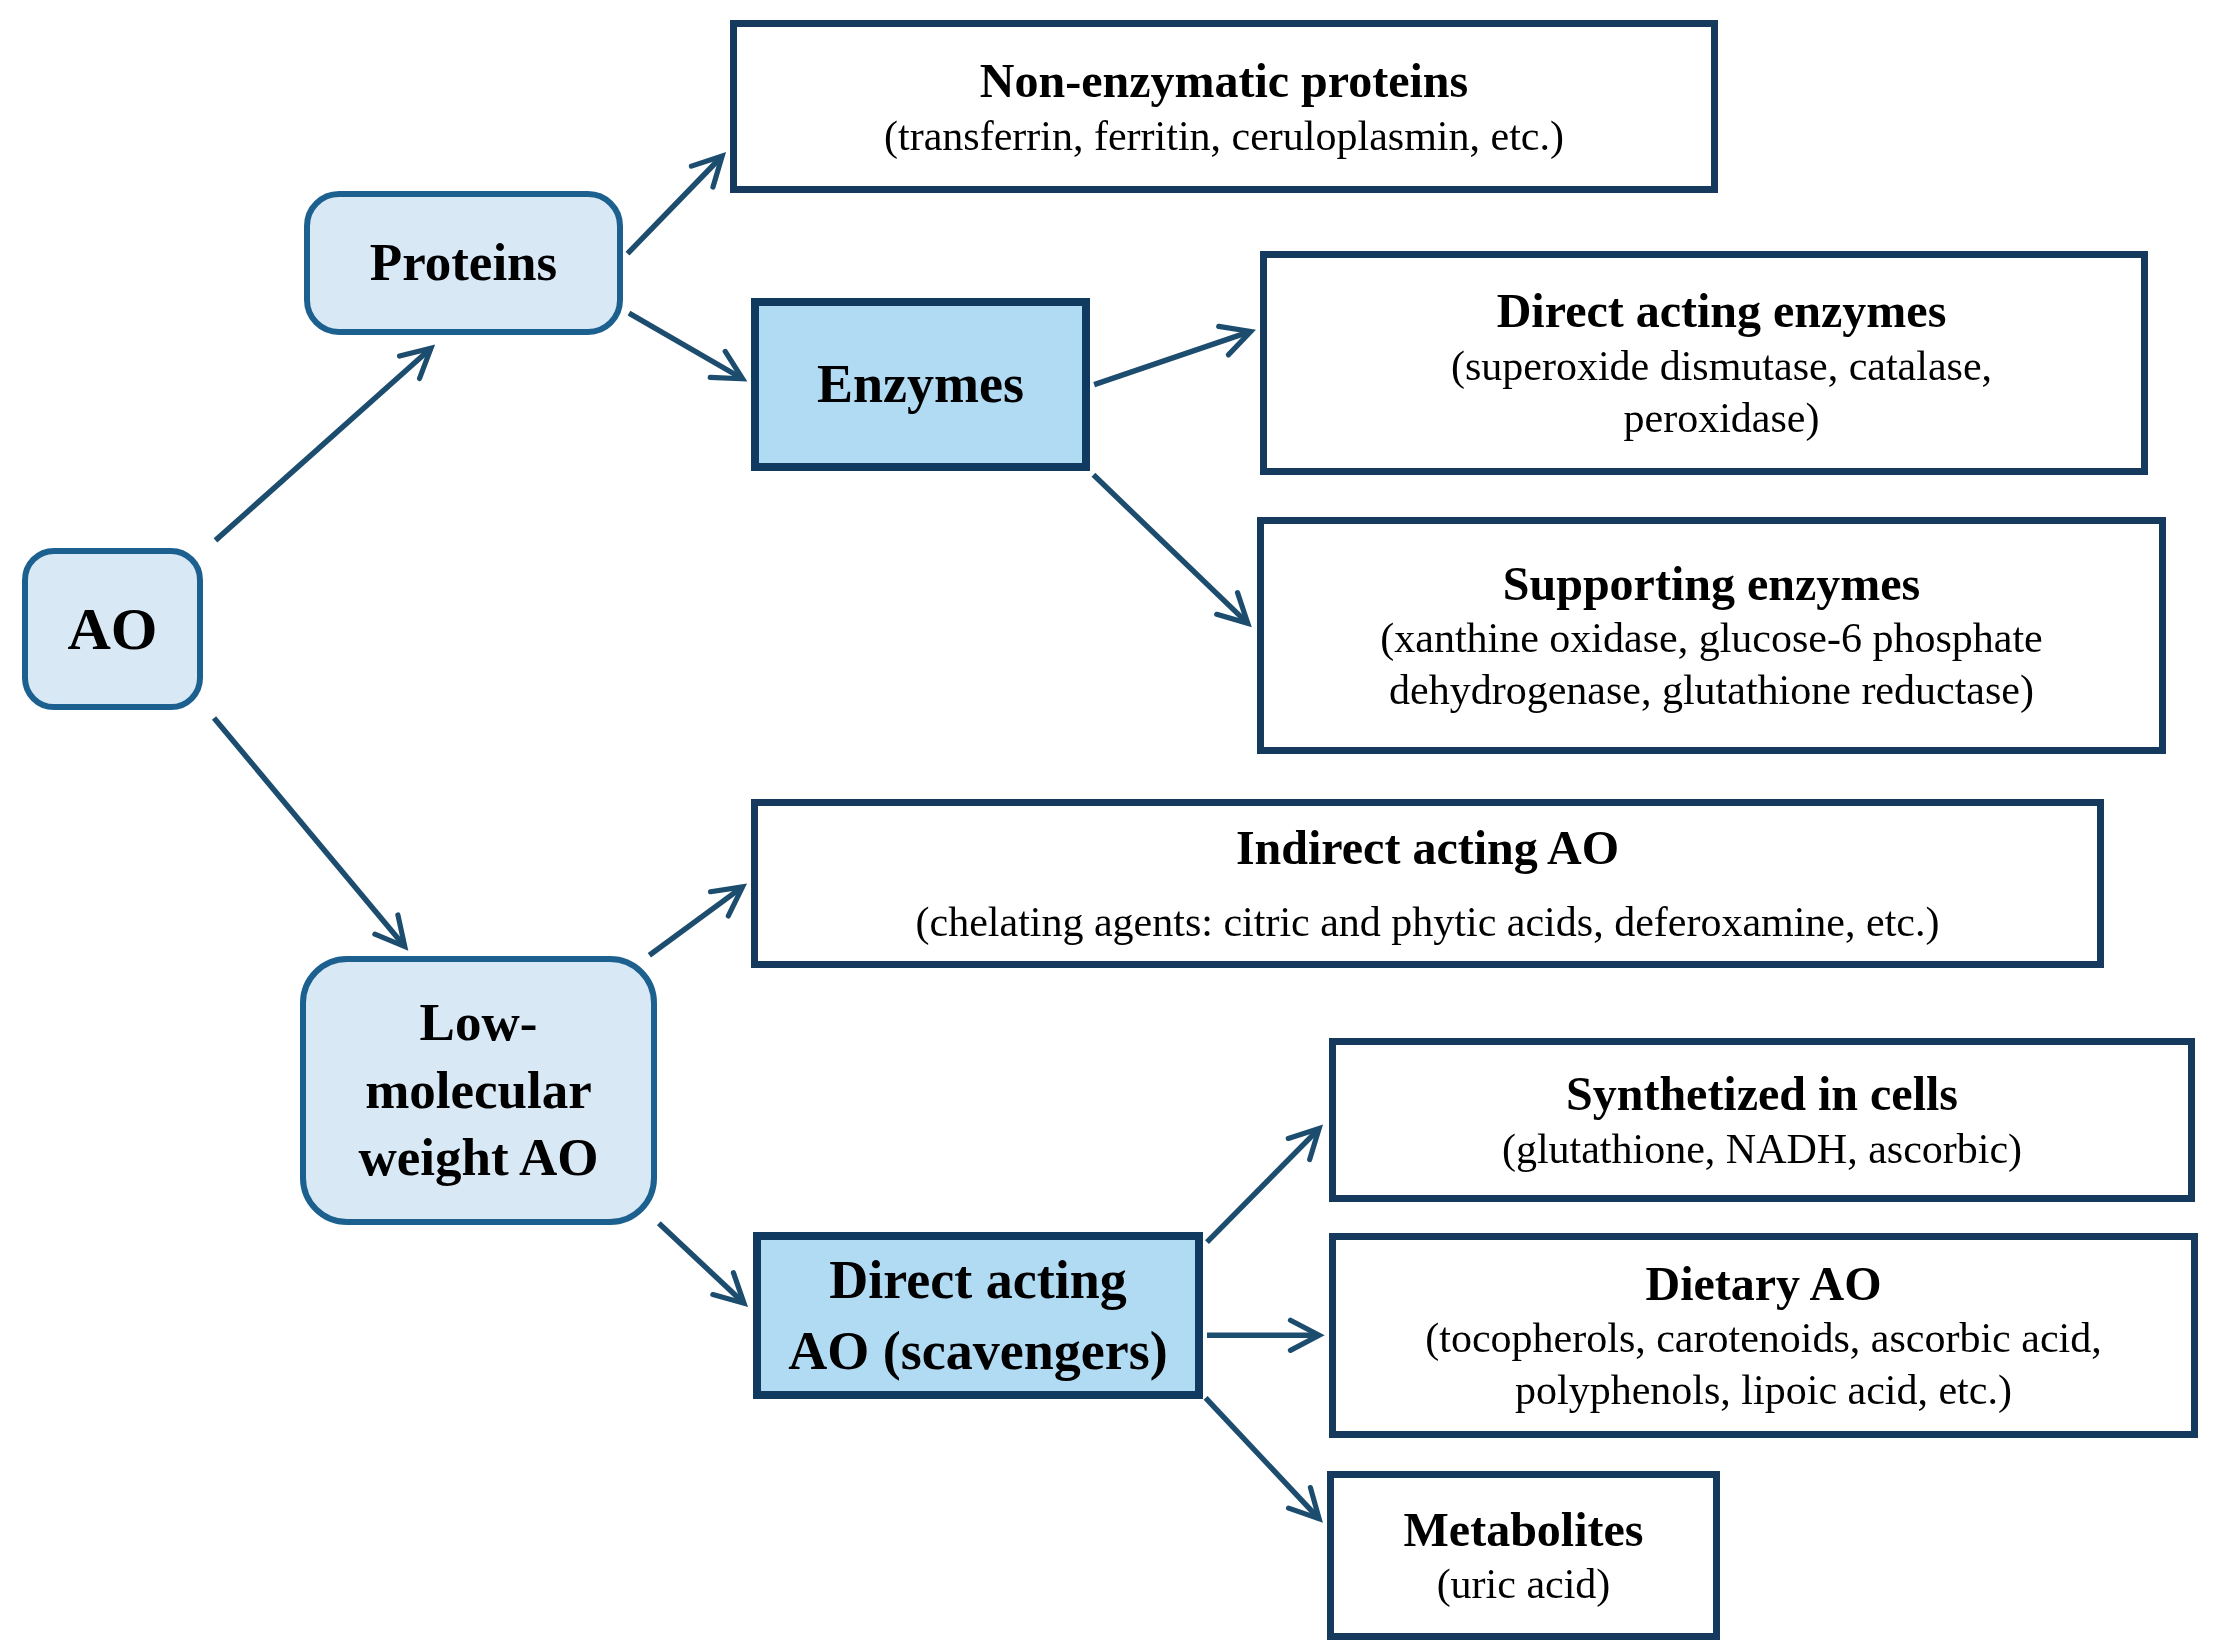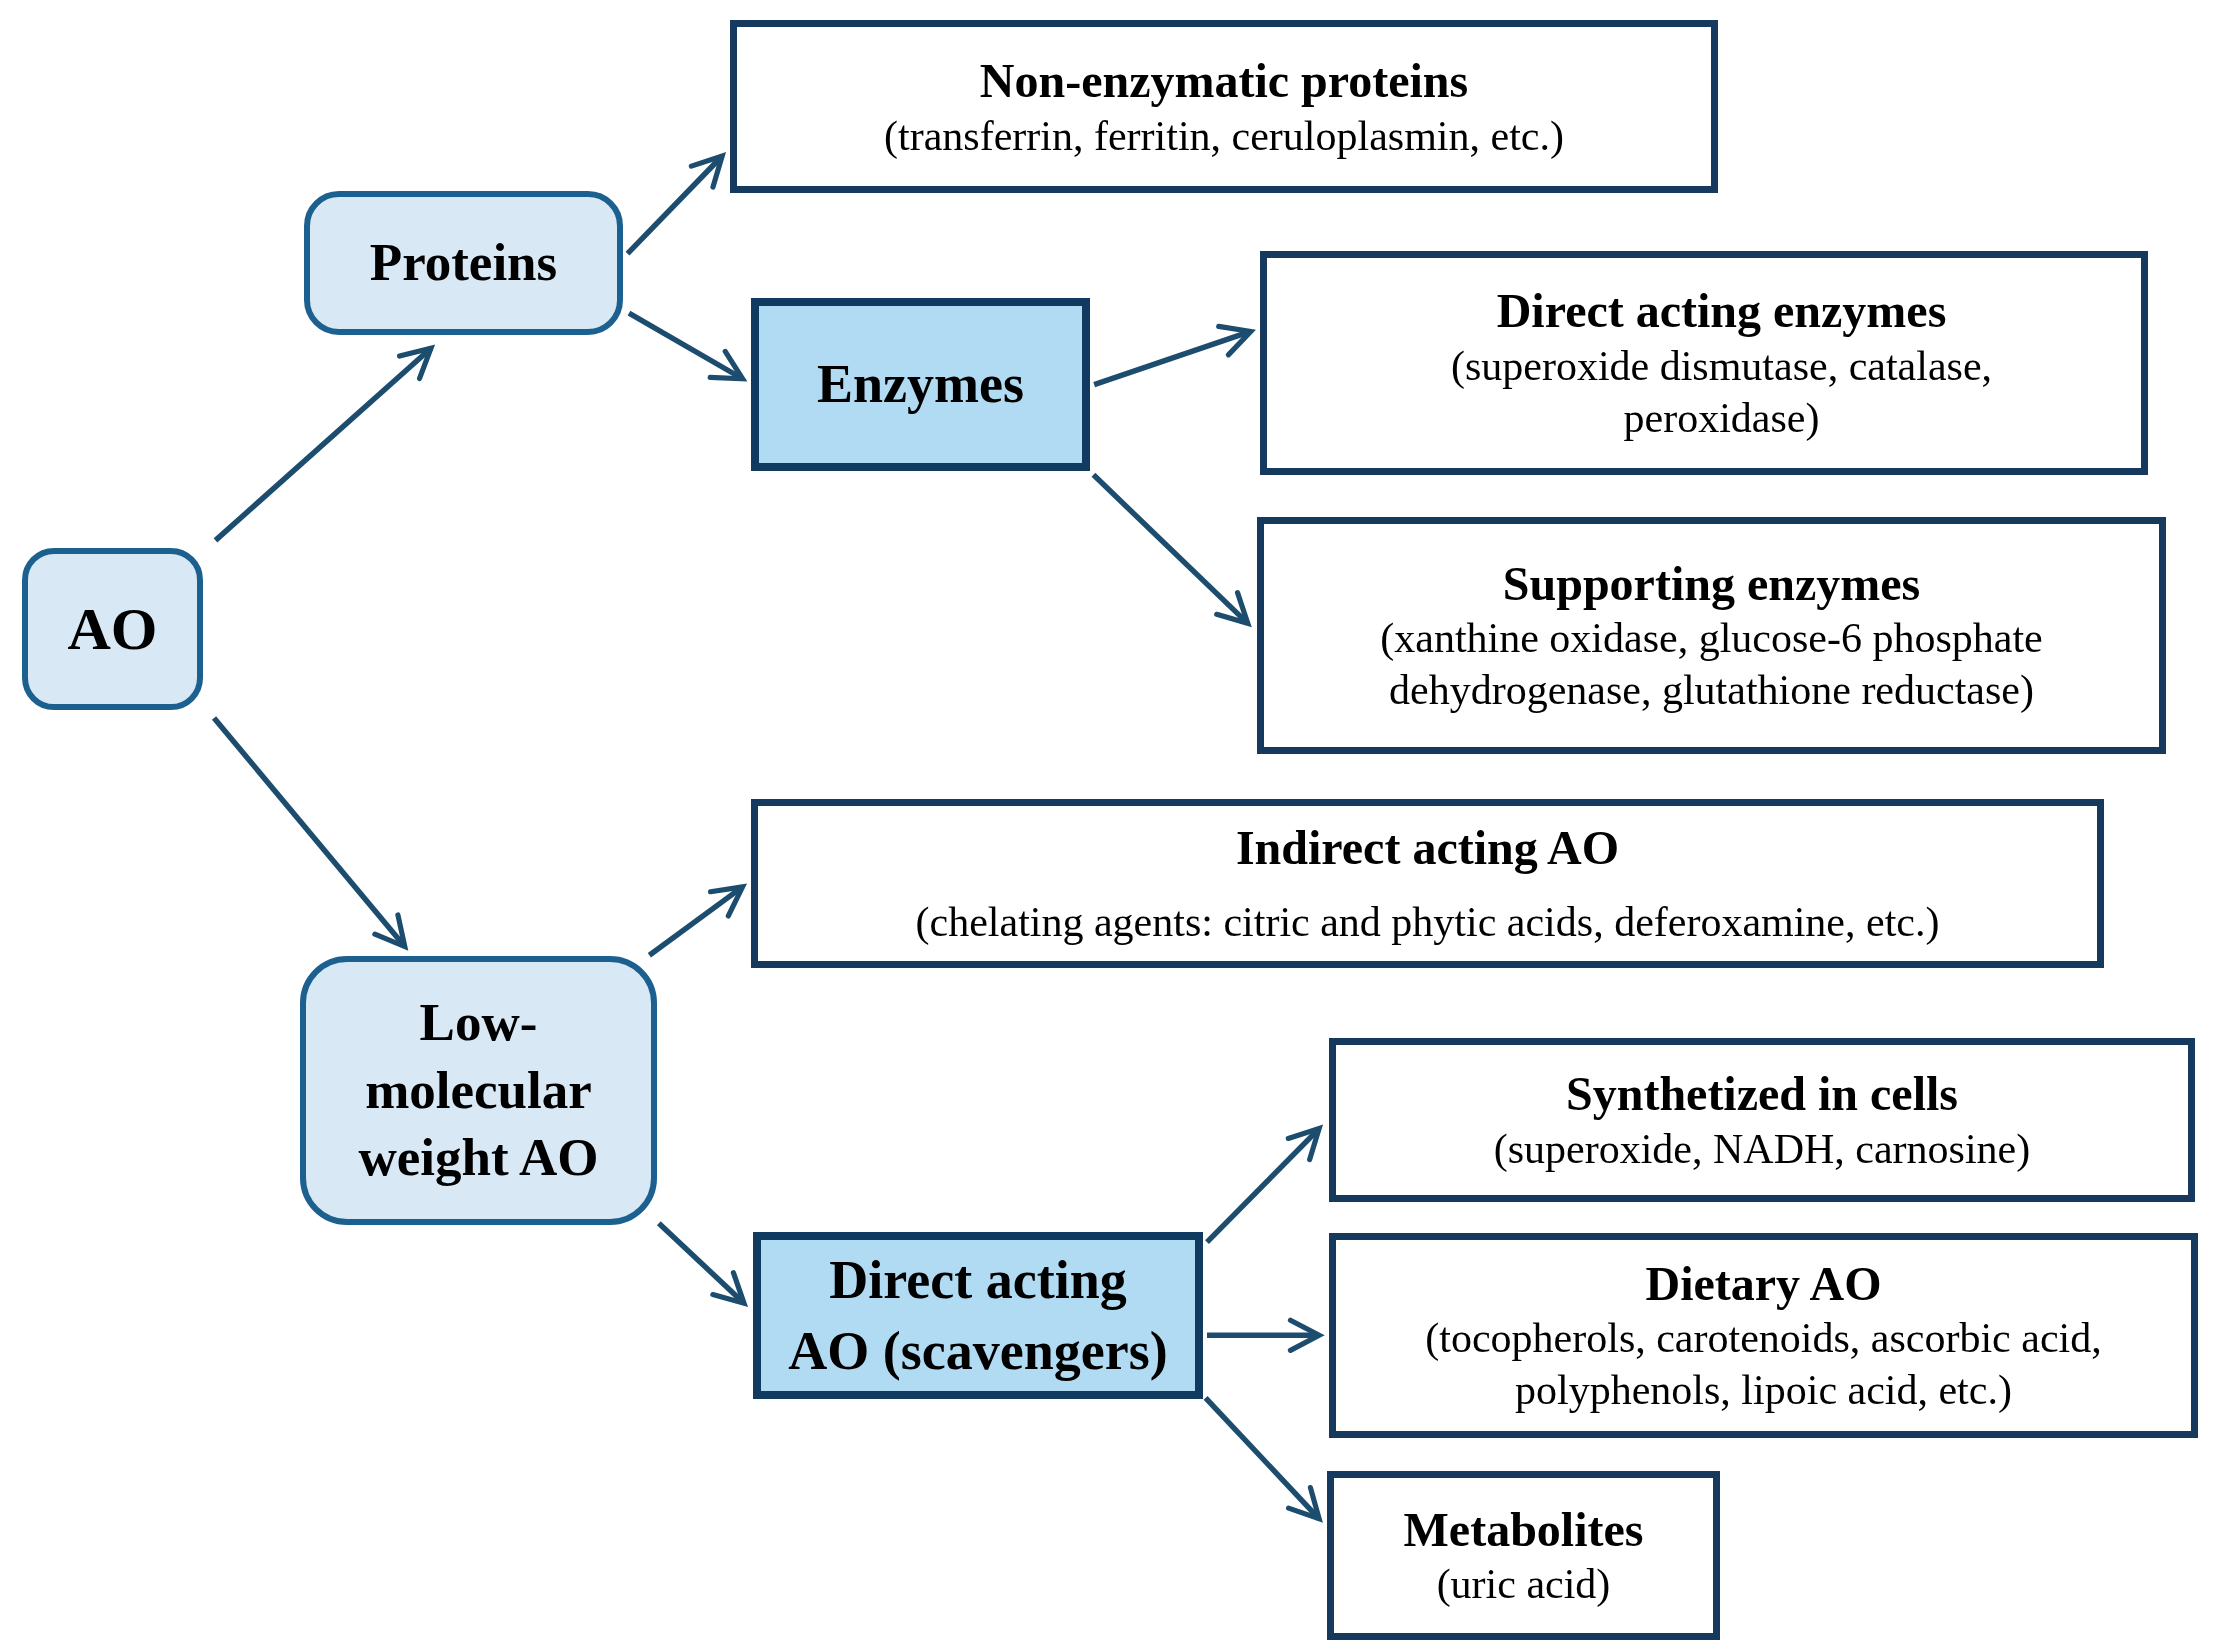--- a/index.html
+++ b/index.html
@@ -106,21 +106,21 @@
 dehydrogenase, glutathione reductase)</div>
   </div>
 
   <div class="node plain" id="node-indirect-ao" style="left:751px;top:799px;width:1353px;height:169px;gap:20px;">
     <div class="title">Indirect acting AO</div>
     <div class="subtitle">(chelating agents: citric and phytic acids, deferoxamine, etc.)</div>
   </div>
 
   <div class="node plain" id="node-synthetized" style="left:1329px;top:1038px;width:866px;height:164px;">
     <div class="title">Synthetized in cells</div>
-    <div class="subtitle">(superoxide, NADH, carnosine)</div>
+    <div class="subtitle">(glutathione, NADH, ascorbic)</div>
   </div>
 
   <div class="node plain" id="node-dietary" style="left:1329px;top:1233px;width:869px;height:205px;">
     <div class="title">Dietary AO</div>
     <div class="subtitle">(tocopherols, carotenoids, ascorbic acid,
 polyphenols, lipoic acid, etc.)</div>
   </div>
 
   <div class="node plain" id="node-metabolites" style="left:1327px;top:1471px;width:393px;height:169px;">
     <div class="title">Metabolites</div>

